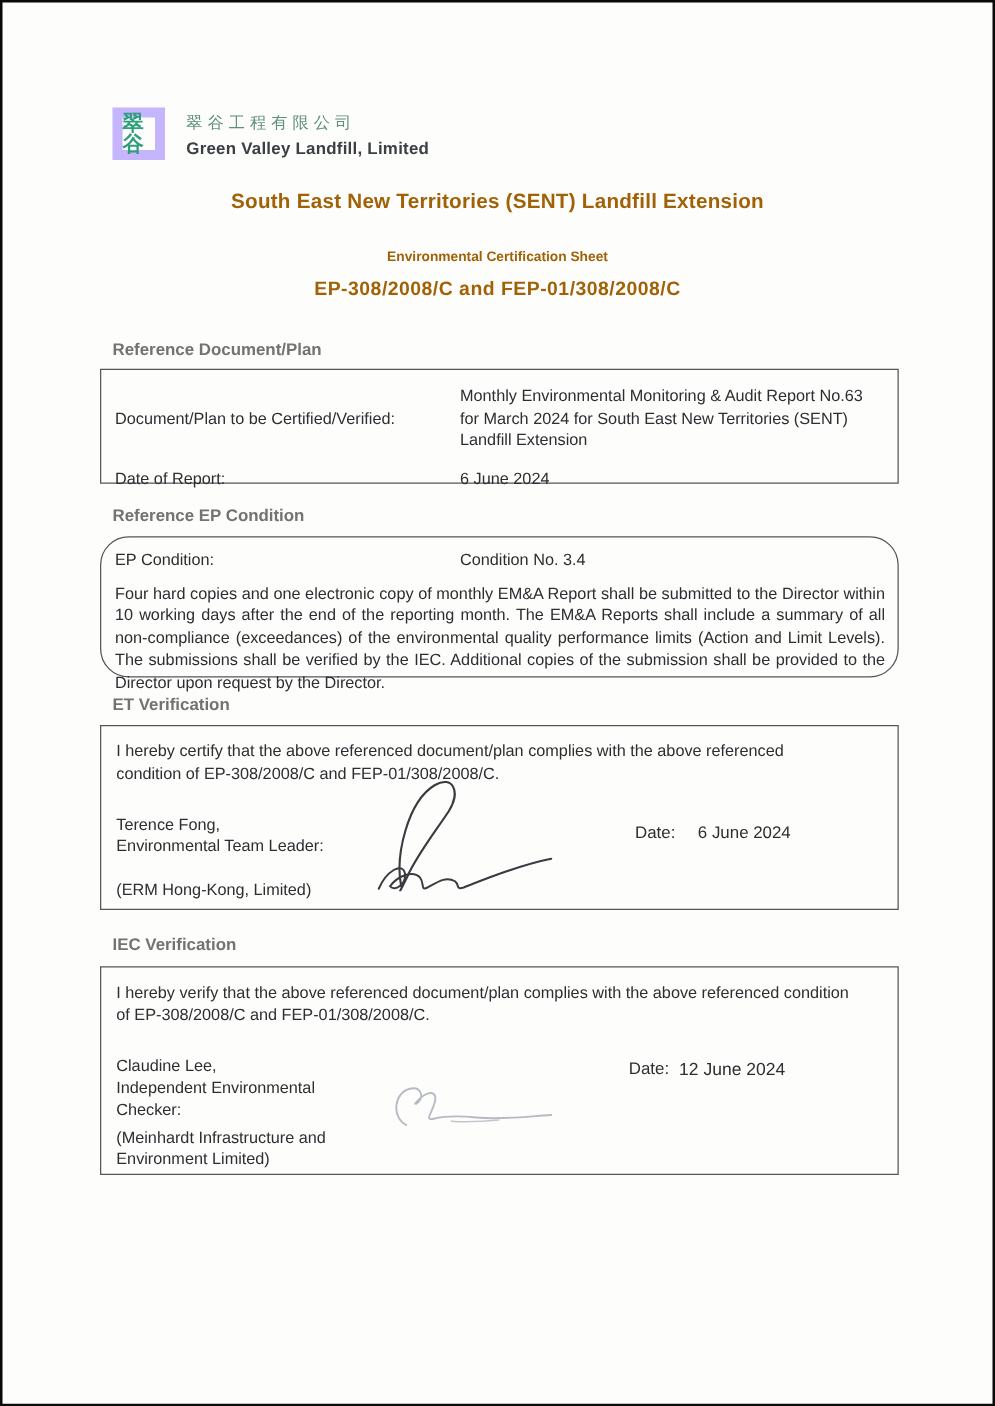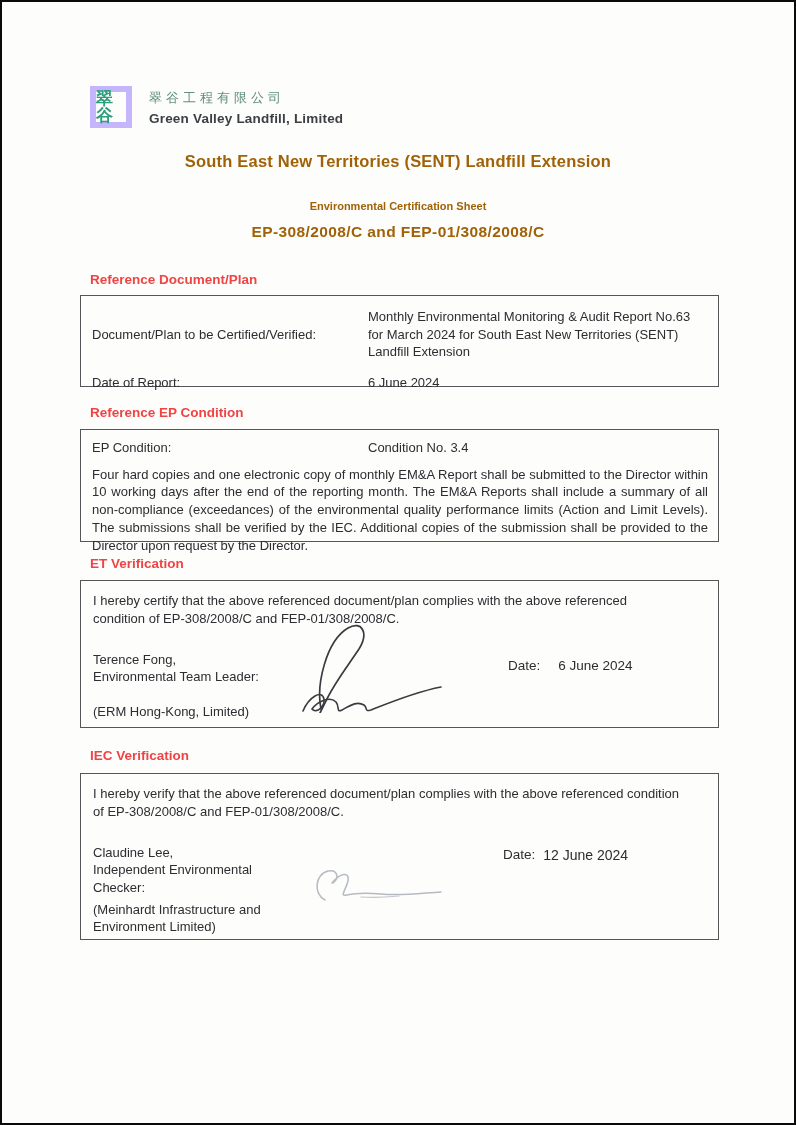--- a/index.html
+++ b/index.html
@@ -12,50 +12,50 @@
     border:2px solid #0a0a0a;
     font-family:"Liberation Sans", sans-serif;
     color:#2d2d32;
     overflow:hidden;
   }
 
   
   .logo-row { position:absolute; top:84px; left:88px; display:flex; gap:17px; align-items:flex-start; }
   .logo-box {
     width:42px; height:42px;
-    border:6px solid #c4b5fd;
+    border:8px solid #c4b5fd;
     color:#2f9e7d;
     display:flex; align-items:center; justify-content:center;
     font-weight:bold; font-size:17px; letter-spacing:-1px;
     line-height:1;
   }
   .company-zh { color:#5f8f7e; font-size:13px; letter-spacing:4px; padding-top:3px; }
   .company-en { color:#3c4045; font-size:13.5px; font-weight:bold; margin-top:4px; letter-spacing:.2px; }
 
   
   .title { position:absolute; left:0; width:100%; text-align:center; font-weight:bold; color:#a16207; }
   .title-main    { top:150px; font-size:16.5px; letter-spacing:.2px; }
   .title-sheet   { top:198px; font-size:11px; }
   .title-permits { top:221px; font-size:15.5px; letter-spacing:.4px; }
 
   
-  .sec-heading { position:absolute; left:88px; font-size:13.5px; font-weight:bold; color:#ef4444; }
+  .sec-heading { position:absolute; left:88px; font-size:13.5px; font-weight:bold; color:#737373; }
   #h-refdoc { top:270px; }
   #h-refep  { top:403px; }
   #h-etcert { top:554px; }
   #h-iecver { top:746px; }
 
   .box {
     position:absolute; left:78px; width:639px;
     border:1.5px solid #54565a;
     background:#fdfdfc;
     font-size:13px; line-height:1.35;
   }
   #box-refdoc { top:293px; height:92px;  padding:12px 10px 8px 11px; }
-  #box-refep  { top:427px; height:113px; padding:9px 10px 8px 11px; }
+  #box-refep  { top:427px; height:113px; padding:9px 10px 8px 11px;border-radius:23px; }
   #box-etcert { top:578px; height:148px; }
   #box-iecver { top:771px; height:167px; }
 
   .kv-row { display:grid; grid-template-columns:276px 1fr; align-items:center; }
   .kv-row + .kv-row { margin-top:13px; }
   .kv-label, .kv-value { color:#2d2d32; }
   #box-refep .kv-row { margin-bottom:9px; }
 
   .justified {
     text-align:justify;

